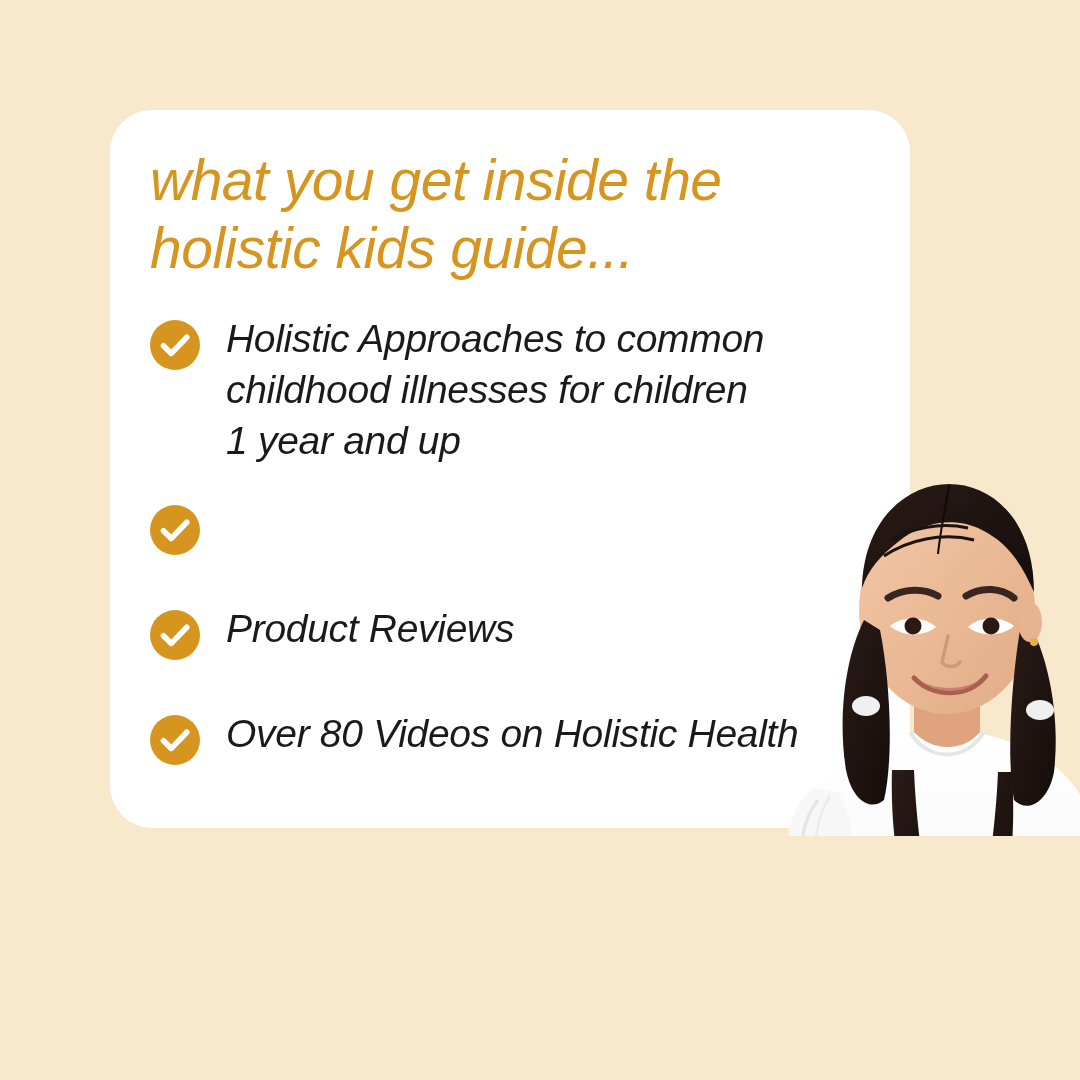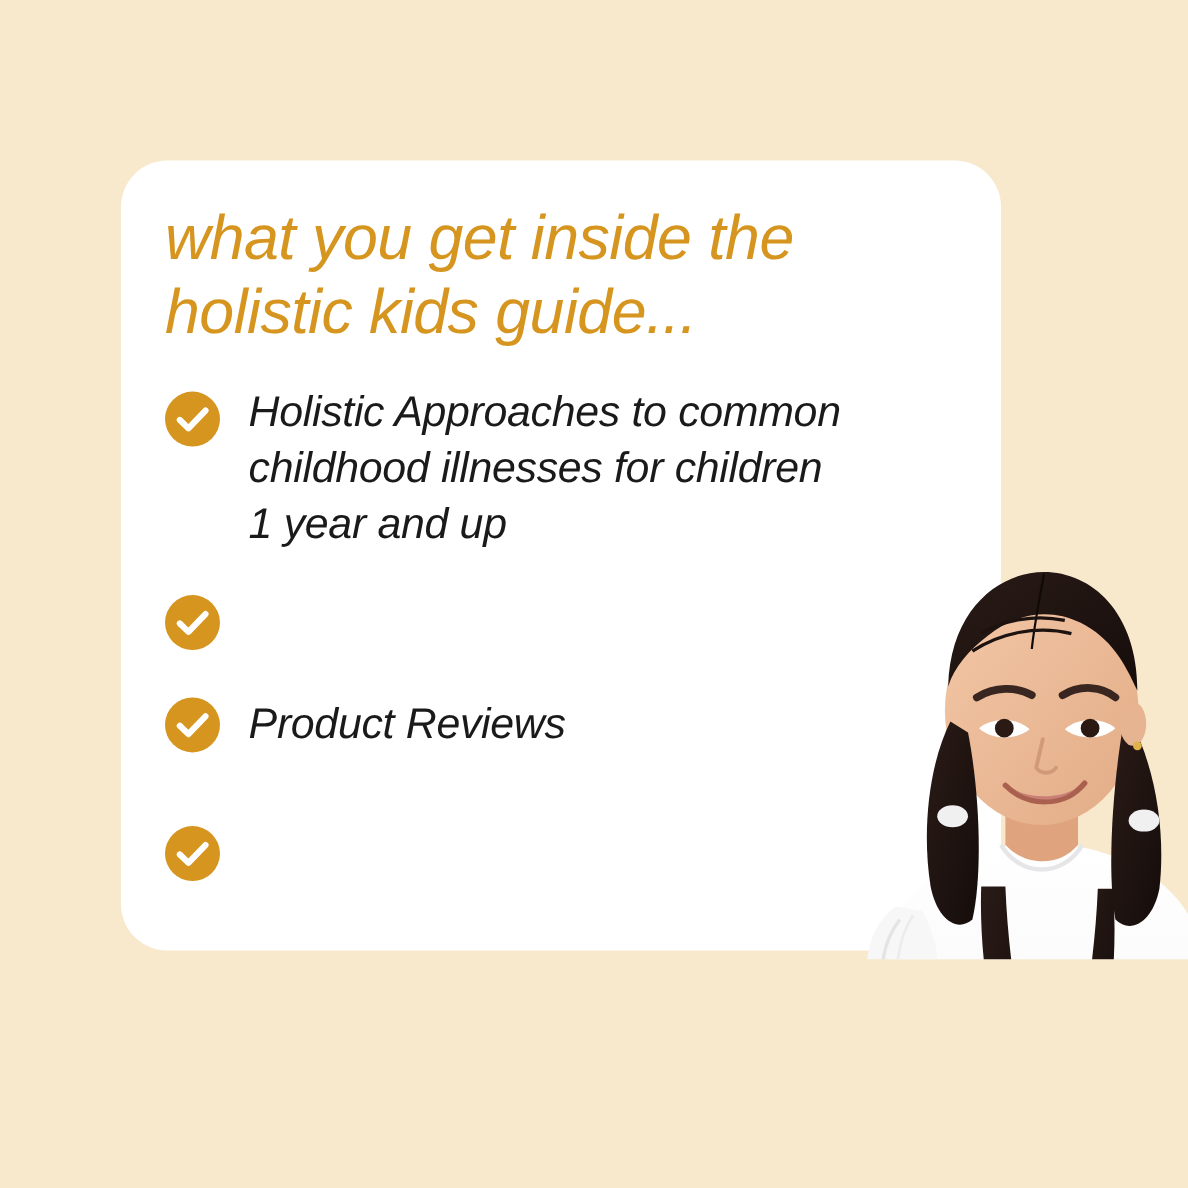--- a/index.html
+++ b/index.html
@@ -12,21 +12,20 @@
     overflow: hidden;
     font-family: "Liberation Sans", sans-serif;
     background: #f8e9cd;
   }
   #stage {
     position: relative;
     width: 1080px;
     height: 836px;
     background: #f8e9cd;
     overflow: hidden;
-    margin-top: 36px;
   }
 
   
   #card {
     position: absolute;
     left: 110px;
     top: 110px;
     width: 800px;
     height: 718px;
     background: #ffffff;
@@ -86,21 +85,21 @@
     line-height: 51px;
     font-weight: 400;
     letter-spacing: -0.3px;
     white-space: pre-line;
     font-style: italic;
   }
 
   
   #row0 { position:absolute; top: 0px;   left: 0; }
   #row1 { position:absolute; top: 185px; left: 0; }
-  #row2 { position:absolute; top: 278px; left: 0; align-items: flex-end; }
+  #row2 { position:absolute; top: 290px; left: 0; }
   #row3 { position:absolute; top: 395px; left: 0; }
 
   
   #photo {
     position: absolute;
     left: 772px;
     top: 470px;
     width: 330px;
     height: 620px;
     z-index: 5;
@@ -147,20 +146,21 @@
       </span>
       <span class="check-text">Product Reviews</span>
     </div>
 
     <div class="check-row" id="row3">
       <span class="check-badge">
         <svg viewBox="0 0 50 50" xmlns="http://www.w3.org/2000/svg">
           <path d="M13.5 25.8 L21.3 33.4 L36.8 17.2" fill="none" stroke="#ffffff" stroke-width="5.6" stroke-linecap="round" stroke-linejoin="round"></path>
         </svg>
       </span>
+      <span class="check-text">Over 80 Videos on Holistic Health</span>
     </div>
 
   </div>
 
   <div id="photo">
     <svg viewBox="0 0 330 620" xmlns="http://www.w3.org/2000/svg">
       <defs>
         <linearGradient id="skin" x1="0" y1="0" x2="1" y2="1">
           <stop offset="0%" stop-color="#f3c7a6"></stop>
           <stop offset="100%" stop-color="#e2ab86"></stop>

